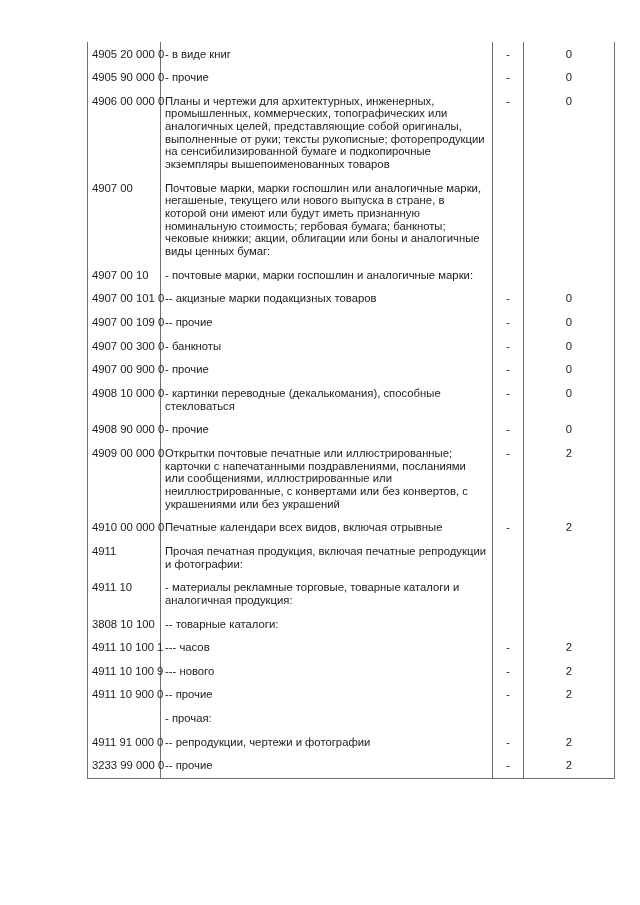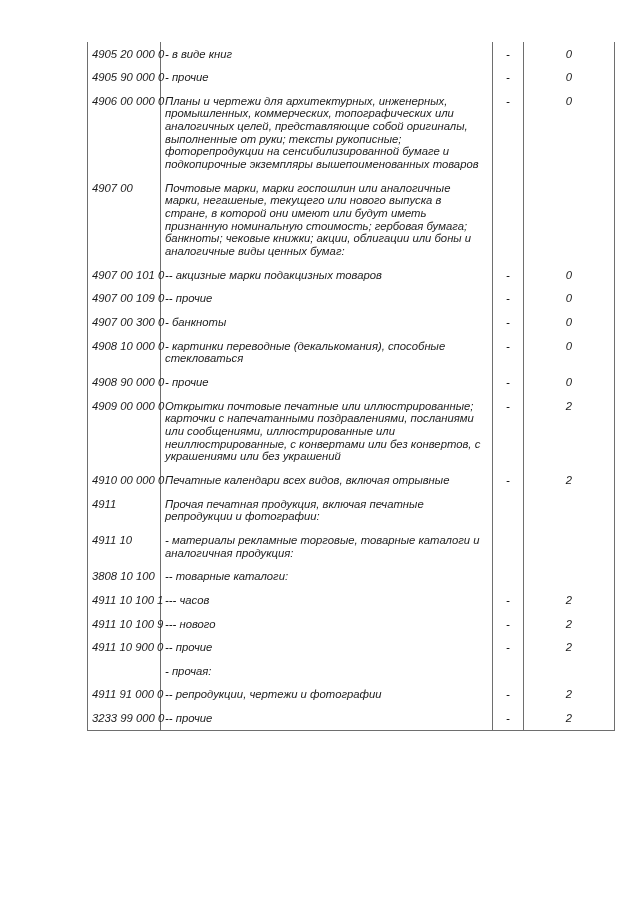--- a/index.html
+++ b/index.html
@@ -11,21 +11,20 @@
     height: 905px;
     background: #ffffff;
     font-family: "Liberation Sans", "DejaVu Sans", sans-serif;
     overflow: hidden;
   }
   .page {
     position: relative;
     width: 640px;
     height: 905px;
     background: #ffffff;
-    font-style: italic;
   }
   table.tariff {
     position: absolute;
     left: 87px;
     top: 42px;
     width: 527px;
     border-collapse: collapse;
     table-layout: fixed;
     border-bottom: 1px solid #6e6e6e;
     border-top: none;
@@ -85,34 +84,46 @@
           <td class="col-unit">-</td>
           <td class="col-rate">0</td>
         </tr>
         <tr>
           <td class="col-code">4907 00</td>
           <td class="col-desc">Почтовые марки, марки госпошлин или аналогичные марки, негашеные, текущего или нового выпуска в стране, в которой они имеют или будут иметь признанную номинальную стоимость; гербовая бумага; банкноты; чековые книжки; акции, облигации или боны и аналогичные виды ценных бумаг:</td>
           <td class="col-unit"></td>
           <td class="col-rate"></td>
         </tr>
         <tr>
+          <td class="col-code">4907 00 10</td>
+          <td class="col-desc">- почтовые марки, марки госпошлин и аналогичные марки:</td>
+          <td class="col-unit"></td>
+          <td class="col-rate"></td>
+        </tr>
+        <tr>
           <td class="col-code">4907 00 101 0</td>
           <td class="col-desc">-- акцизные марки подакцизных товаров</td>
           <td class="col-unit">-</td>
           <td class="col-rate">0</td>
         </tr>
         <tr>
           <td class="col-code">4907 00 109 0</td>
           <td class="col-desc">-- прочие</td>
           <td class="col-unit">-</td>
           <td class="col-rate">0</td>
         </tr>
         <tr>
           <td class="col-code">4907 00 300 0</td>
           <td class="col-desc">- банкноты</td>
+          <td class="col-unit">-</td>
+          <td class="col-rate">0</td>
+        </tr>
+        <tr>
+          <td class="col-code">4907 00 900 0</td>
+          <td class="col-desc">- прочие</td>
           <td class="col-unit">-</td>
           <td class="col-rate">0</td>
         </tr>
         <tr>
           <td class="col-code">4908 10 000 0</td>
           <td class="col-desc">- картинки переводные (декалькомания), способные стекловаться</td>
           <td class="col-unit">-</td>
           <td class="col-rate">0</td>
         </tr>
         <tr>

